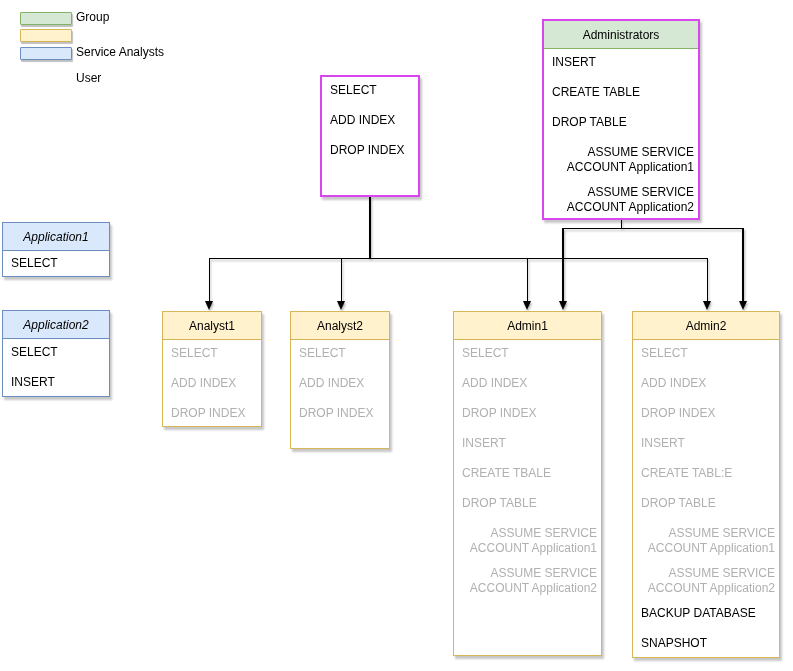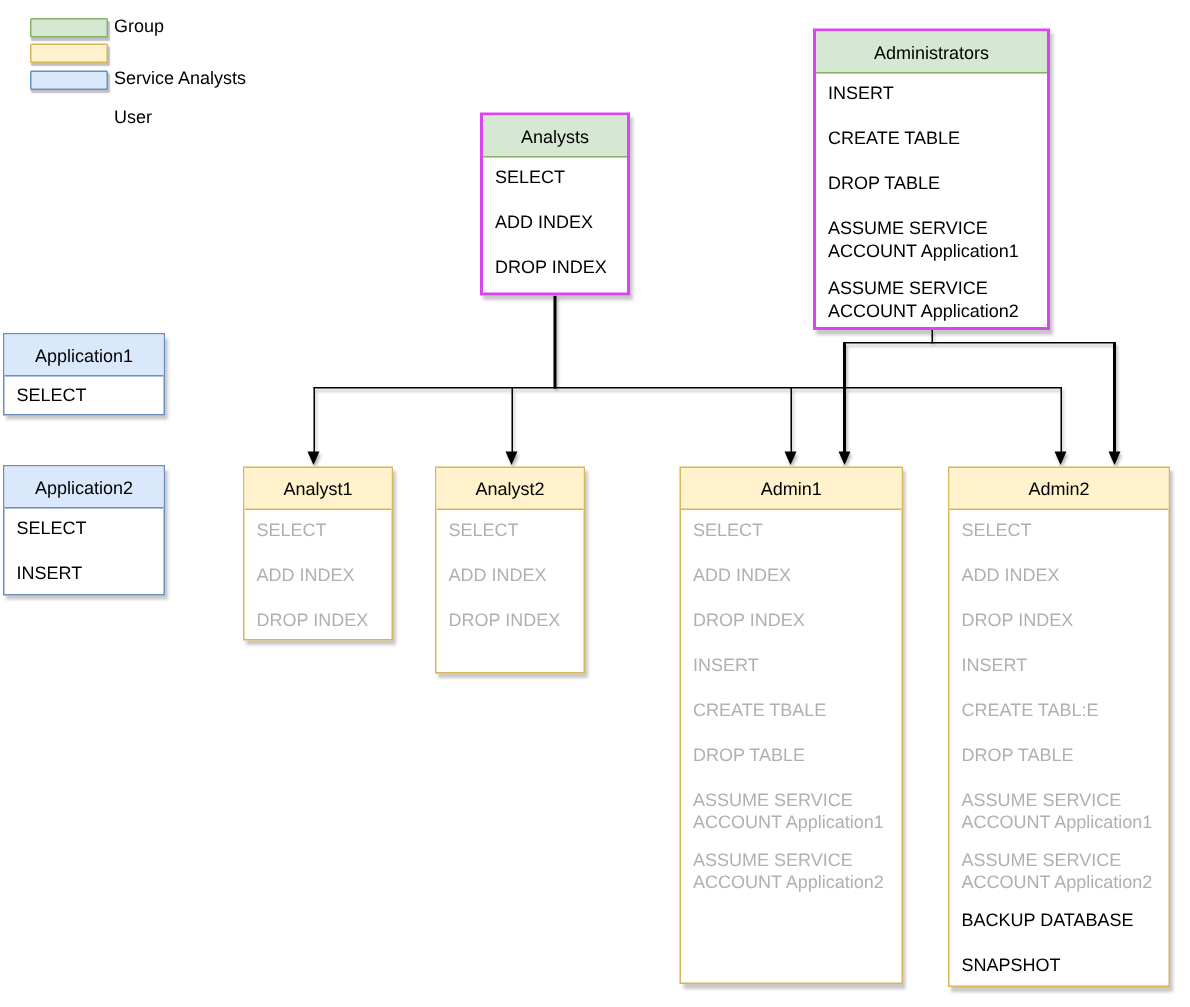--- a/index.html
+++ b/index.html
@@ -45,25 +45,25 @@
     line-height: 28px;
     text-align: center;
     border-bottom: 1px solid;
     box-sizing: border-box;
   }
   .node.type-group   { border: 2px solid #d946ef; }
   .node.type-group   .hdr { background: #d5e8d4; border-color: #82b366; }
   .node.type-user    { border: 1px solid #d6b656; }
   .node.type-user    .hdr { background: #fff2cc; border-color: #d6b656; }
   .node.type-service { border: 1px solid #6c8ebf; }
-  .node.type-service .hdr { background: #dae8fc; border-color: #6c8ebf; }
+  .node.type-service .hdr { background: #dae8fc; border-color: #6c8ebf; font-style: italic; }
   .node .body { padding: 6px 4px 0 8px; }
   .item { line-height: 15px; margin-bottom: 15px; color: #000; }
   .item.muted { color: #b0b0b0; }
-  .item.two-line { margin-bottom: 10px; }
+  .item.two-line { margin-bottom: 10px; text-align: right; }
 
   
   #edges { position: absolute; left: 0; top: 0; width: 100%; height: 100%;
            filter: drop-shadow(1px 2px 1px rgba(0,0,0,0.3)); pointer-events: none; }
   .edge { position: absolute; background: #000000; }
   .arrow {
     position: absolute;
     width: 0; height: 0;
     border-left: 4px solid transparent;
     border-right: 4px solid transparent;
@@ -112,21 +112,20 @@
     <div class="body">
         <div class="item">INSERT</div>
         <div class="item">CREATE TABLE</div>
         <div class="item">DROP TABLE</div>
         <div class="item two-line">ASSUME SERVICE ACCOUNT Application1</div>
         <div class="item two-line">ASSUME SERVICE ACCOUNT Application2</div>
       </div>
   </div>
 
   <div class="node type-group" style="left:320px; top:75px; width:100px; height:122px;">
-    <div class="hdr">Analysts</div>
     <div class="body">
         <div class="item">SELECT</div>
         <div class="item">ADD INDEX</div>
         <div class="item">DROP INDEX</div>
       </div>
   </div>
 
   <div class="node type-service" style="left:2px; top:222px; width:108px; height:55px;">
     <div class="hdr">Application1</div>
     <div class="body" style="padding-top:5px;">

